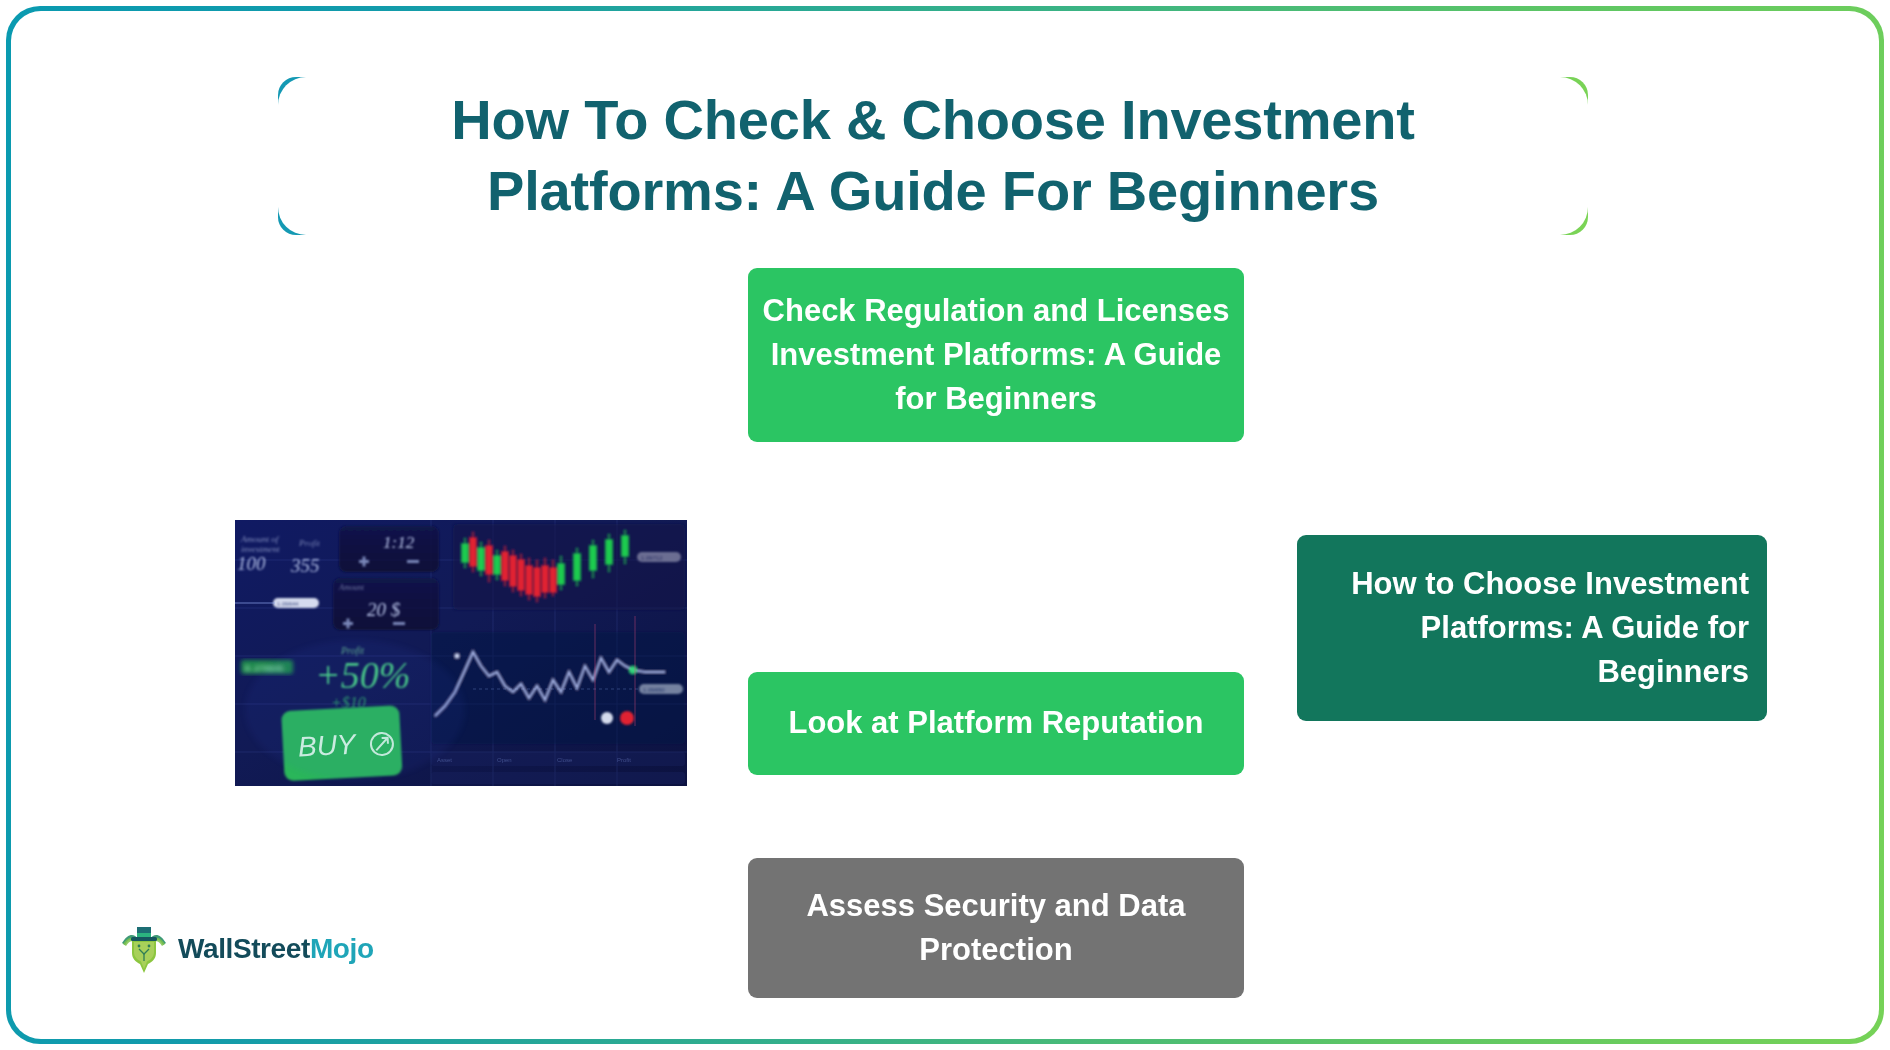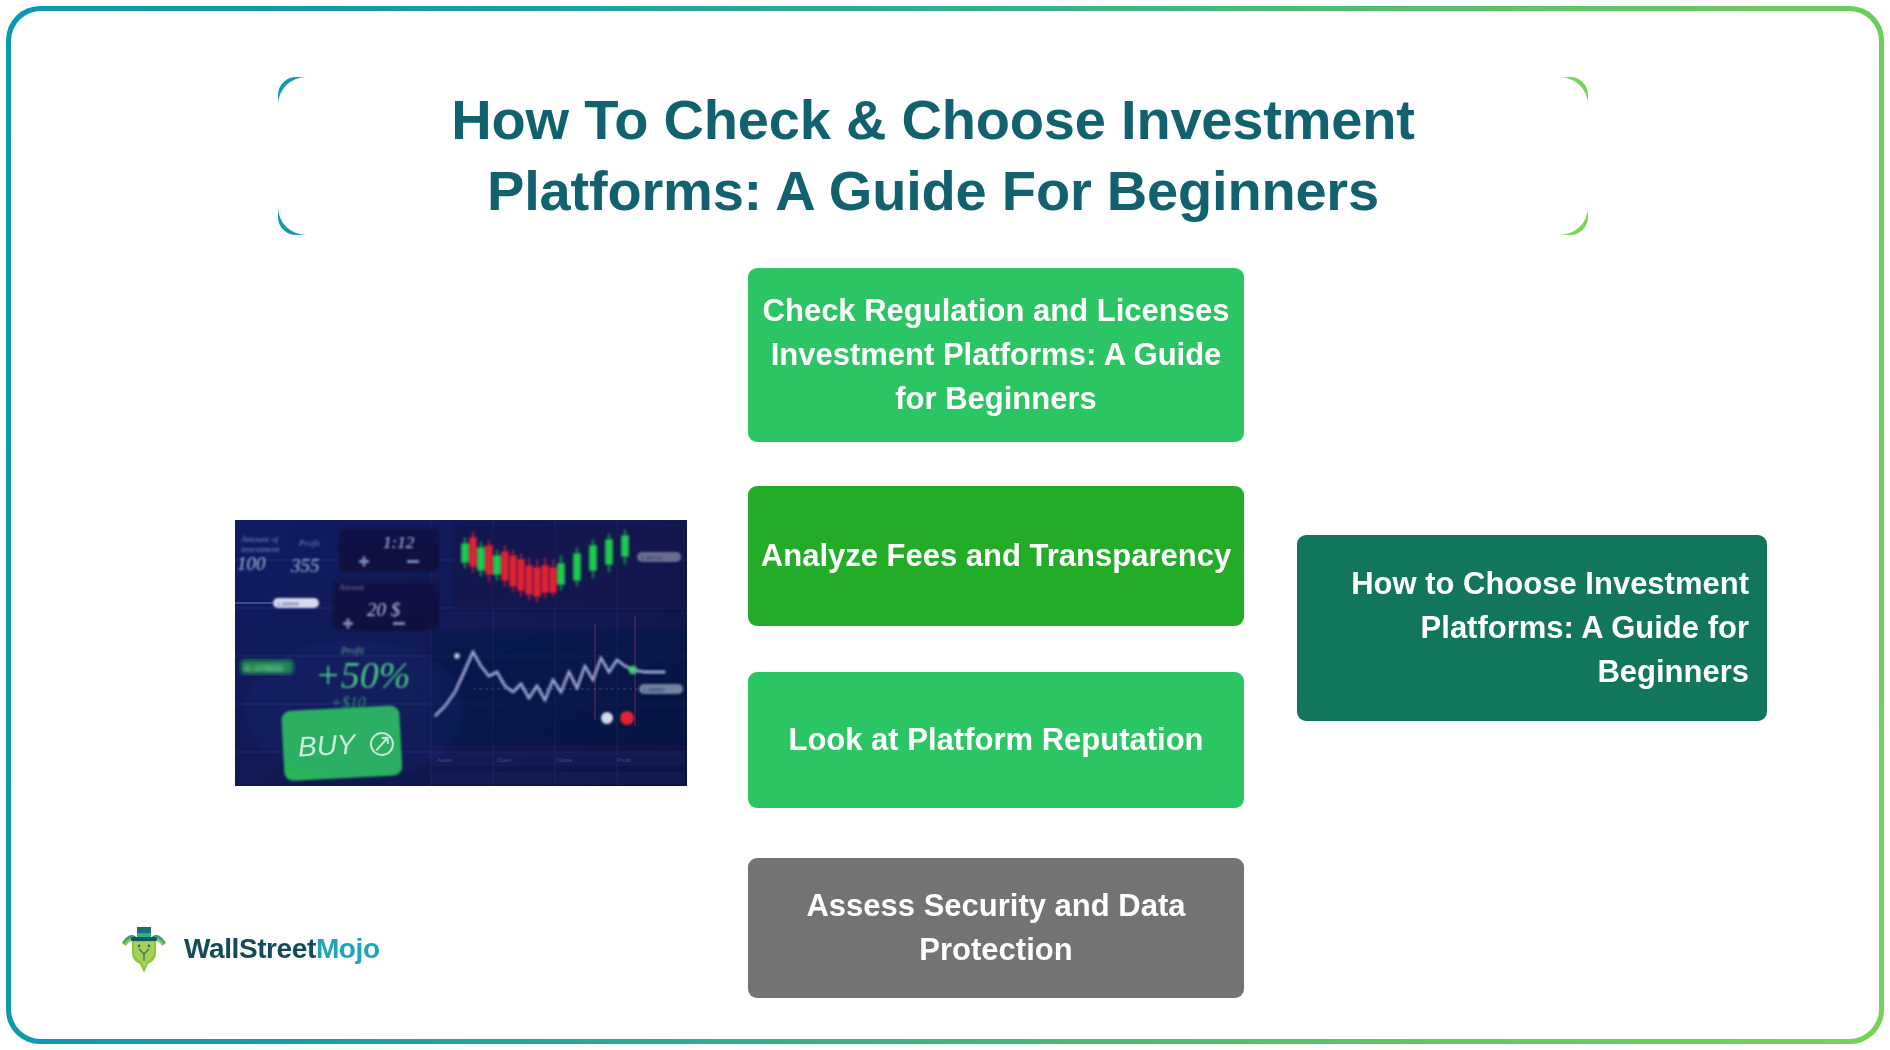--- a/index.html
+++ b/index.html
@@ -87,21 +87,21 @@
     text-align: center;
     color: #ffffff;
     font-weight: 700;
     font-size: 31px;
     line-height: 1.42;
     padding: 10px 4px;
     font-family: "Liberation Sans", sans-serif;
   }
   #step-box-0 { top: 268px;  height: 174px; background: #2bc563; }
   #step-box-1 { top: 486px;  height: 140px; background: #22ac27; }
-  #step-box-2 { top: 672px;  height: 136px; background: #2bc563; }
+  #step-box-2 { top: 672px;  height: 103px; background: #2bc563; }
   #step-box-3 { top: 858px;  height: 140px; background: #737373; }
 
   
   #summary-box {
     position: absolute;
     left: 1297px;
     top: 535px;
     width: 470px;
     height: 186px;
     box-sizing: border-box;
@@ -133,21 +133,21 @@
 
   
   #logo {
     position: absolute;
     left: 118px;
     top: 920px;
     width: 260px;
     height: 58px;
     display: flex;
     align-items: center;
-    gap: 14px;
+    gap: 8px;
   }
   #logo-mark { width: 52px; height: 52px; flex: 0 0 auto; }
   #logo-wordmark {
     font-size: 28px;
     font-weight: 700;
     letter-spacing: -0.4px;
     font-family: "Liberation Sans", sans-serif;
     white-space: nowrap;
   }
   #logo-word-1 { color: #134b5a; }
@@ -162,21 +162,20 @@
     <div id="frame-inner"></div>
   </div>
 
   <div id="title-pill">
     <div id="title-pill-inner">
       <div id="title-text">How To Check &amp; Choose Investment Platforms: A Guide For Beginners</div>
     </div>
   </div>
 
   <div class="step-box" id="step-box-0">Check Regulation and Licenses Investment Platforms: A Guide for Beginners</div>
-  <div class="step-box" id="step-box-1">Analyze Fees and Transparency</div>
   <div class="step-box" id="step-box-2">Look at Platform Reputation</div>
   <div class="step-box" id="step-box-3">Assess Security and Data Protection</div>
 
   <div id="summary-box">How to Choose Investment Platforms: A Guide for Beginners</div>
 
   <div id="trading-photo">
     <svg width="452" height="266" viewBox="0 0 452 266" xmlns="http://www.w3.org/2000/svg">
       <defs>
         <linearGradient id="bgGrad" x1="0" y1="0" x2="1" y2="1">
           <stop offset="0%" stop-color="#101a63"></stop>

